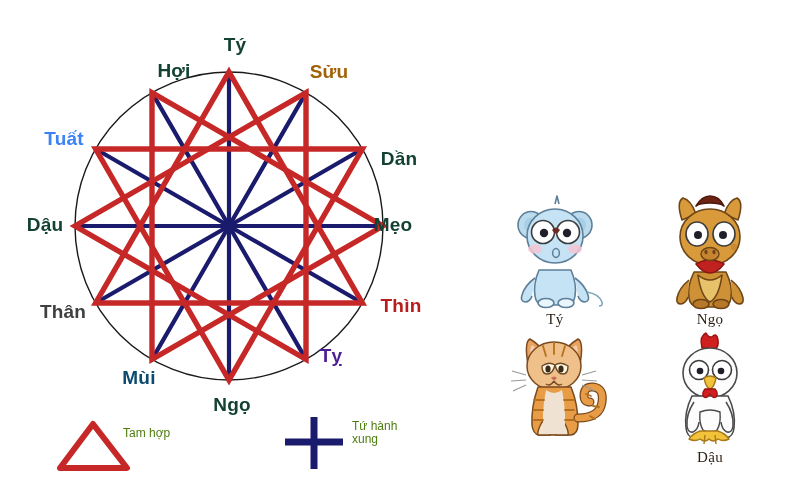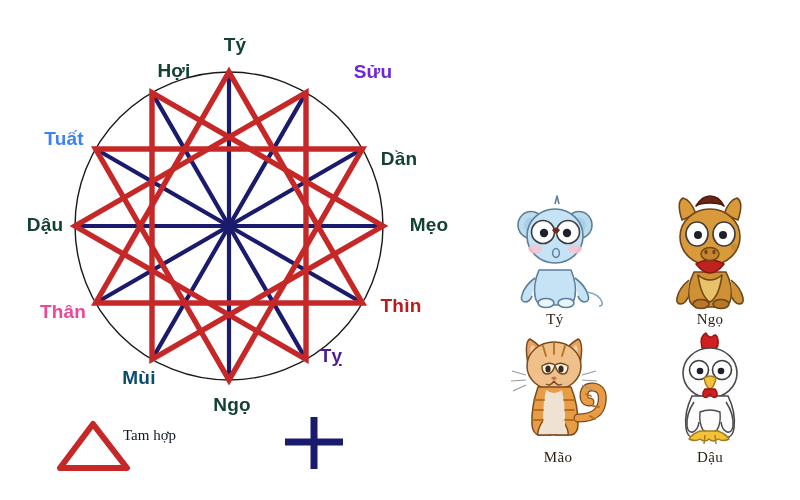--- a/index.html
+++ b/index.html
@@ -29,23 +29,23 @@
     font-size: 19px;
     font-weight: bold;
     white-space: nowrap;
     letter-spacing: 0.2px;
     line-height: 1;
     transform: translate(-50%, -50%);
     -webkit-font-smoothing: antialiased;
   }
   .legend-text {
     position: absolute;
-    color: #0f172a;
-    font-family: Liberation Serif, serif;
-    font-size: 15px;
+    color: #4d7c0f;
+    font-family: Liberation Sans, sans-serif;
+    font-size: 12px;
     font-weight: normal;
     line-height: 1.12;
     white-space: pre-line;
   }
   .animal-cell {
     position: absolute;
     width: 120px;
     text-align: center;
   }
   .animal-art {
@@ -81,42 +81,44 @@
         <polygon points="229,72 362.3679121828036,303 95.63208781719644,303" fill="none" stroke="#c62828" stroke-width="5.4" stroke-linejoin="miter"></polygon>
         <polygon points="306,92.63208781719646 306,359.36791218280354 75,225.99999999999997" fill="none" stroke="#c62828" stroke-width="5.4" stroke-linejoin="miter"></polygon>
         <polygon points="362.3679121828036,149 229,380 95.63208781719644,149" fill="none" stroke="#c62828" stroke-width="5.4" stroke-linejoin="miter"></polygon>
         <polygon points="383,226 152.00000000000003,359.3679121828036 152.00000000000003,92.63208781719644" fill="none" stroke="#c62828" stroke-width="5.4" stroke-linejoin="miter"></polygon>
       </g>
     <circle id="wheel-hub" cx="229" cy="226" r="4.5" fill="#1b1b6e"></circle>
   </svg>
 
   <div id="zodiac-labels">
       <div class="zodiac-label" style="left: 235px; top: 44px; color: rgb(19, 66, 50);">Tý</div>
-      <div class="zodiac-label" style="left: 329px; top: 71px; color: #6d28d9; margin-left: 44px;">Sửu</div>
+      <div class="zodiac-label" style="left: 329px; top: 71px; color: #a16207;">Sửu</div>
       <div class="zodiac-label" style="left: 399px; top: 158px; color: rgb(19, 66, 50);">Dần</div>
-      <div class="zodiac-label" style="left: 429px; top: 224px; color: rgb(19, 66, 50);">Mẹo</div>
+      <div class="zodiac-label" style="left: 393px; top: 224px; color: rgb(19, 66, 50);">Mẹo</div>
       <div class="zodiac-label" style="left: 401px; top: 305px; color: #b91c1c;">Thìn</div>
       <div class="zodiac-label" style="left: 331px; top: 355px; color: #4c1d95;">Tỵ</div>
       <div class="zodiac-label" style="left: 232px; top: 404px; color: rgb(19, 66, 50);">Ngọ</div>
       <div class="zodiac-label" style="left: 139px; top: 377px; color: #0c4a6e;">Mùi</div>
-      <div class="zodiac-label" style="left: 63px; top: 311px; color: #ec4899;">Thân</div>
+      <div class="zodiac-label" style="left: 63px; top: 311px; color: #404040;">Thân</div>
       <div class="zodiac-label" style="left: 45px; top: 224px; color: rgb(19, 66, 50);">Dậu</div>
       <div class="zodiac-label" style="left: 64px; top: 138px; color: #3b82f6;">Tuất</div>
       <div class="zodiac-label" style="left: 137px; top: 70px; color: rgb(19, 66, 50); margin-left: 37px;">Hợi</div>
     </div>
 
   <svg width="100" height="60" style="position:absolute;left:55px;top:418px;">
     <polygon points="38,6 72,50 5,50" fill="none" stroke="#c62828" stroke-width="6" stroke-linejoin="round"></polygon>
   </svg>
   <div class="legend-text" style="left:123px;top:427px;">Tam hợp</div>
 
   <svg width="70" height="60" style="position:absolute;left:281px;top:415px;">
     <line x1="4" y1="27" x2="62" y2="27" stroke="#1b1b6e" stroke-width="7"></line>
     <line x1="33" y1="2" x2="33" y2="54" stroke="#1b1b6e" stroke-width="7"></line>
   </svg>
+  <div class="legend-text" style="left:352px;top:420px;">Tứ hành
+xung</div>
 
   <div id="animal-panel">
 
     <div class="animal-cell" style="left:495px;top:192px;">
       <div class="animal-art">
         <svg viewBox="0 0 120 118" width="120" height="118">
           <g stroke="#5d7f99" stroke-width="1.6" stroke-linejoin="round">
             <ellipse cx="36" cy="33" rx="13" ry="13.5" fill="#bcdcee"></ellipse>
             <ellipse cx="36" cy="33" rx="7" ry="7.5" fill="#a7cfe6" stroke="none"></ellipse>
             <ellipse cx="84" cy="33" rx="13" ry="13.5" fill="#bcdcee"></ellipse>
@@ -211,21 +213,20 @@
           <g stroke="#9a9a9a" stroke-width="1.2">
             <path d="M28 45 l-14 -4"></path>
               <path d="M28 50 l-15 1"></path>
               <path d="M28 55 l-13 6"></path>
             <path d="M84 45 l14 -4"></path>
               <path d="M84 50 l15 1"></path>
               <path d="M84 55 l13 6"></path>
           </g>
         </svg>
       </div>
-      <div class="animal-name">Mão</div>
     </div>
 
     <div class="animal-cell" style="left:650px;top:330px;">
       <div class="animal-art">
         <svg viewBox="0 0 120 118" width="120" height="118">
           <path d="M52 18 q-3 -12 4 -15 q3 6 7 3 q4 -3 5 4 q1 7 -3 9z" fill="#cf1f1f" stroke="#9a1111" stroke-width="1.5" stroke-linejoin="round"></path>
           <ellipse cx="60" cy="43" rx="27" ry="25" fill="#fdfdfd" stroke="#4a4a4a" stroke-width="1.6"></ellipse>
           <path d="M42 66 q-8 16 -6 32 q1 9 8 10 l32 0 q7 -1 8 -10 q2 -16 -6 -32z" fill="#fdfdfd" stroke="#4a4a4a" stroke-width="1.6"></path>
           <path d="M44 72 q-8 12 -7 24 q1 7 6 6 q5 -2 6 -10" fill="#fdfdfd" stroke="#4a4a4a" stroke-width="1.5"></path>
           <path d="M76 72 q8 12 7 24 q-1 7 -6 6 q-5 -2 -6 -10" fill="#fdfdfd" stroke="#4a4a4a" stroke-width="1.5"></path>

